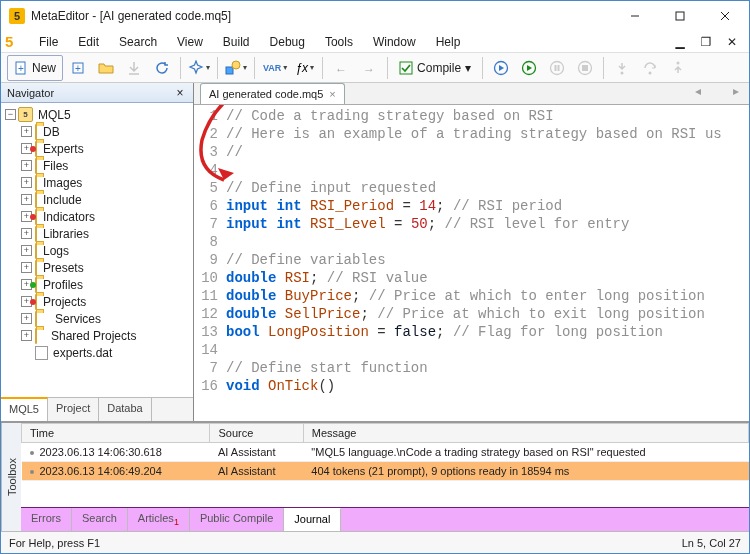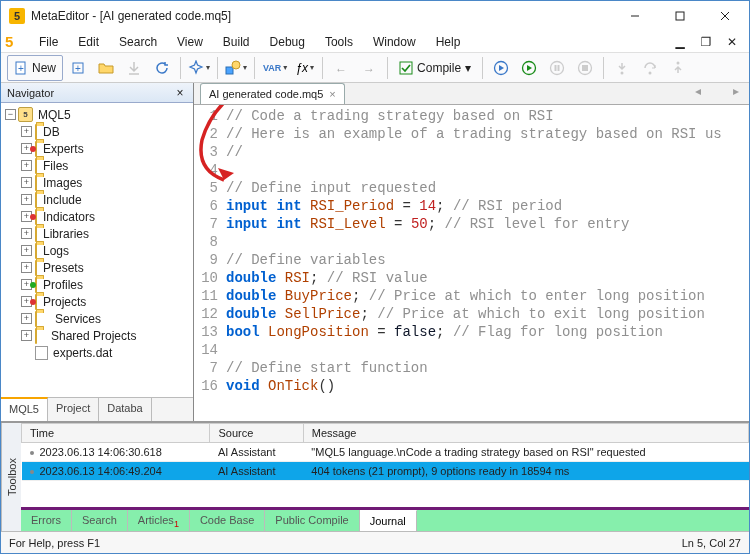--- a/index.html
+++ b/index.html
@@ -63,23 +63,23 @@
   .c-punc { color:#333; }
 
   
   .toolbox { height:110px; border-top:2px solid #999; display:flex;}
   .tb-side { width:20px; background:#eef1f5; writing-mode:vertical-rl; transform:rotate(180deg); display:flex; align-items:center; justify-content:center; font-size:11px; border-right:1px solid #bbb; color:#333;}
   .tb-main { flex:1; display:flex; flex-direction:column;}
   .tb-grid { flex:1; overflow:auto; }
   table { width:100%; border-collapse:collapse; font-size:11px;}
   th { text-align:left; padding:3px 8px; background:#f5f5f5; border:1px solid #ccc; font-weight:normal; color:#222;}
   td { padding:3px 8px; border-bottom:1px solid #eee;}
-  tr.sel td { background:#0ea5e9;}
+  tr.sel td { background:#fdba74;}
   .bullet { display:inline-block; width:4px; height:4px; border-radius:50%; background:#888; margin-right:6px; vertical-align:middle;}
-  .tb-tabs { height:24px; display:flex; background:#86efac; border-top:3px solid #701a75;}
+  .tb-tabs { height:24px; display:flex; background:#f0abfc; border-top:1px solid #701a75;}
   .tb-tab { padding:4px 10px; border-right:1px solid #bbb; font-size:11px; color:#555;}
   .tb-tab.active { background:#fff; border-top:1px solid #fff; color:#000;}
   .tb-tab .sub { color:#c00; font-size:9px; vertical-align:sub;}
 
   
   .status { height:22px; border-top:1px solid #bbb; display:flex; align-items:center; padding:0 8px; font-size:11px; background:#f7f7f7; justify-content:space-between;}
 
   
   .curved-arrow { position:absolute; top:-45px; left:-10px; width:370px; height:160px; z-index:50; pointer-events:none;}
 </style>
@@ -418,21 +418,20 @@
               <td>AI Assistant</td>
               <td>404 tokens (21 prompt), 9 options ready in 18594 ms</td>
             </tr>
           </tbody>
       </table>
     </div>
     <div class="tb-tabs" id="tb-tabs">
         <div class="tb-tab">Errors</div>
         <div class="tb-tab">Search</div>
         <div class="tb-tab">Articles<span class="sub">1</span></div>
-        <div class="tb-tab">Code Base</div>
         <div class="tb-tab">Public Compile</div>
         <div class="tb-tab active">Journal</div>
       </div>
   </div>
 </div>
 
 <div class="status">
   <span>For Help, press F1</span>
   <span>Ln 5, Col 27</span>
 </div>

